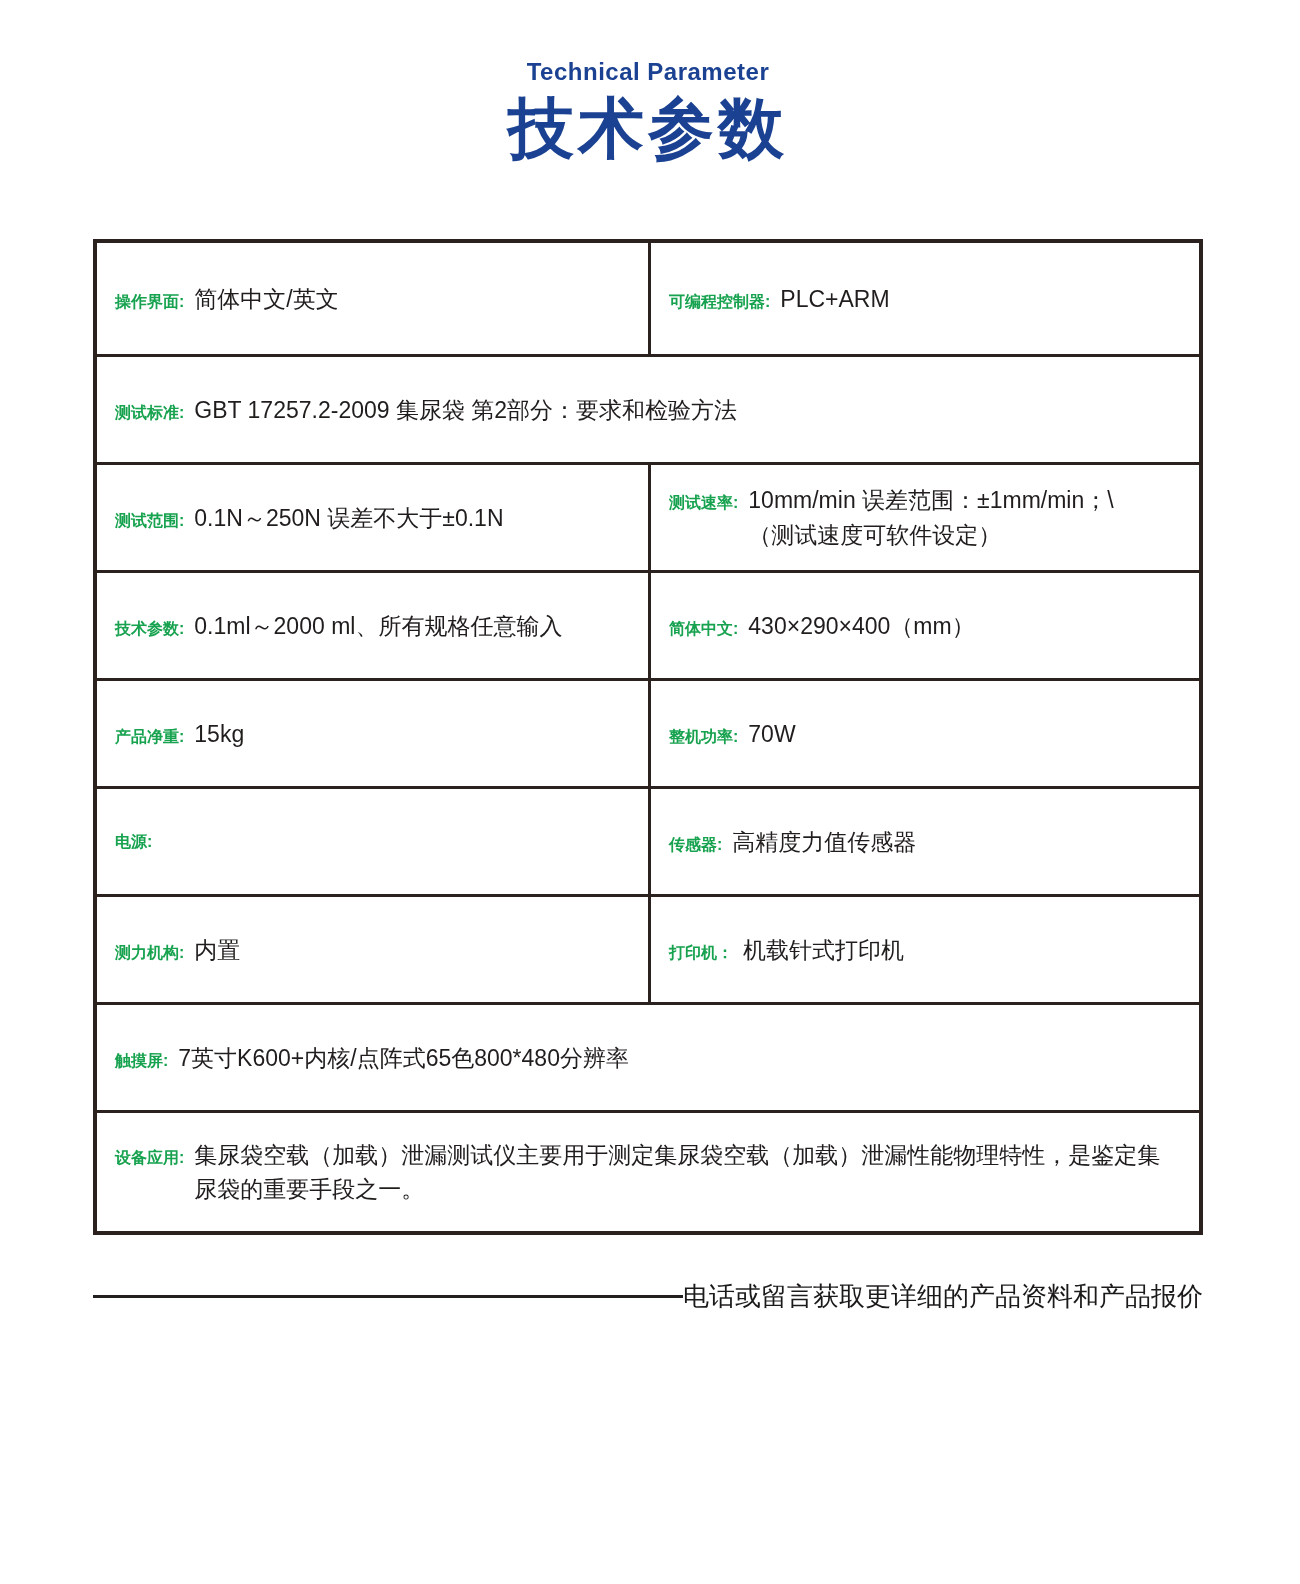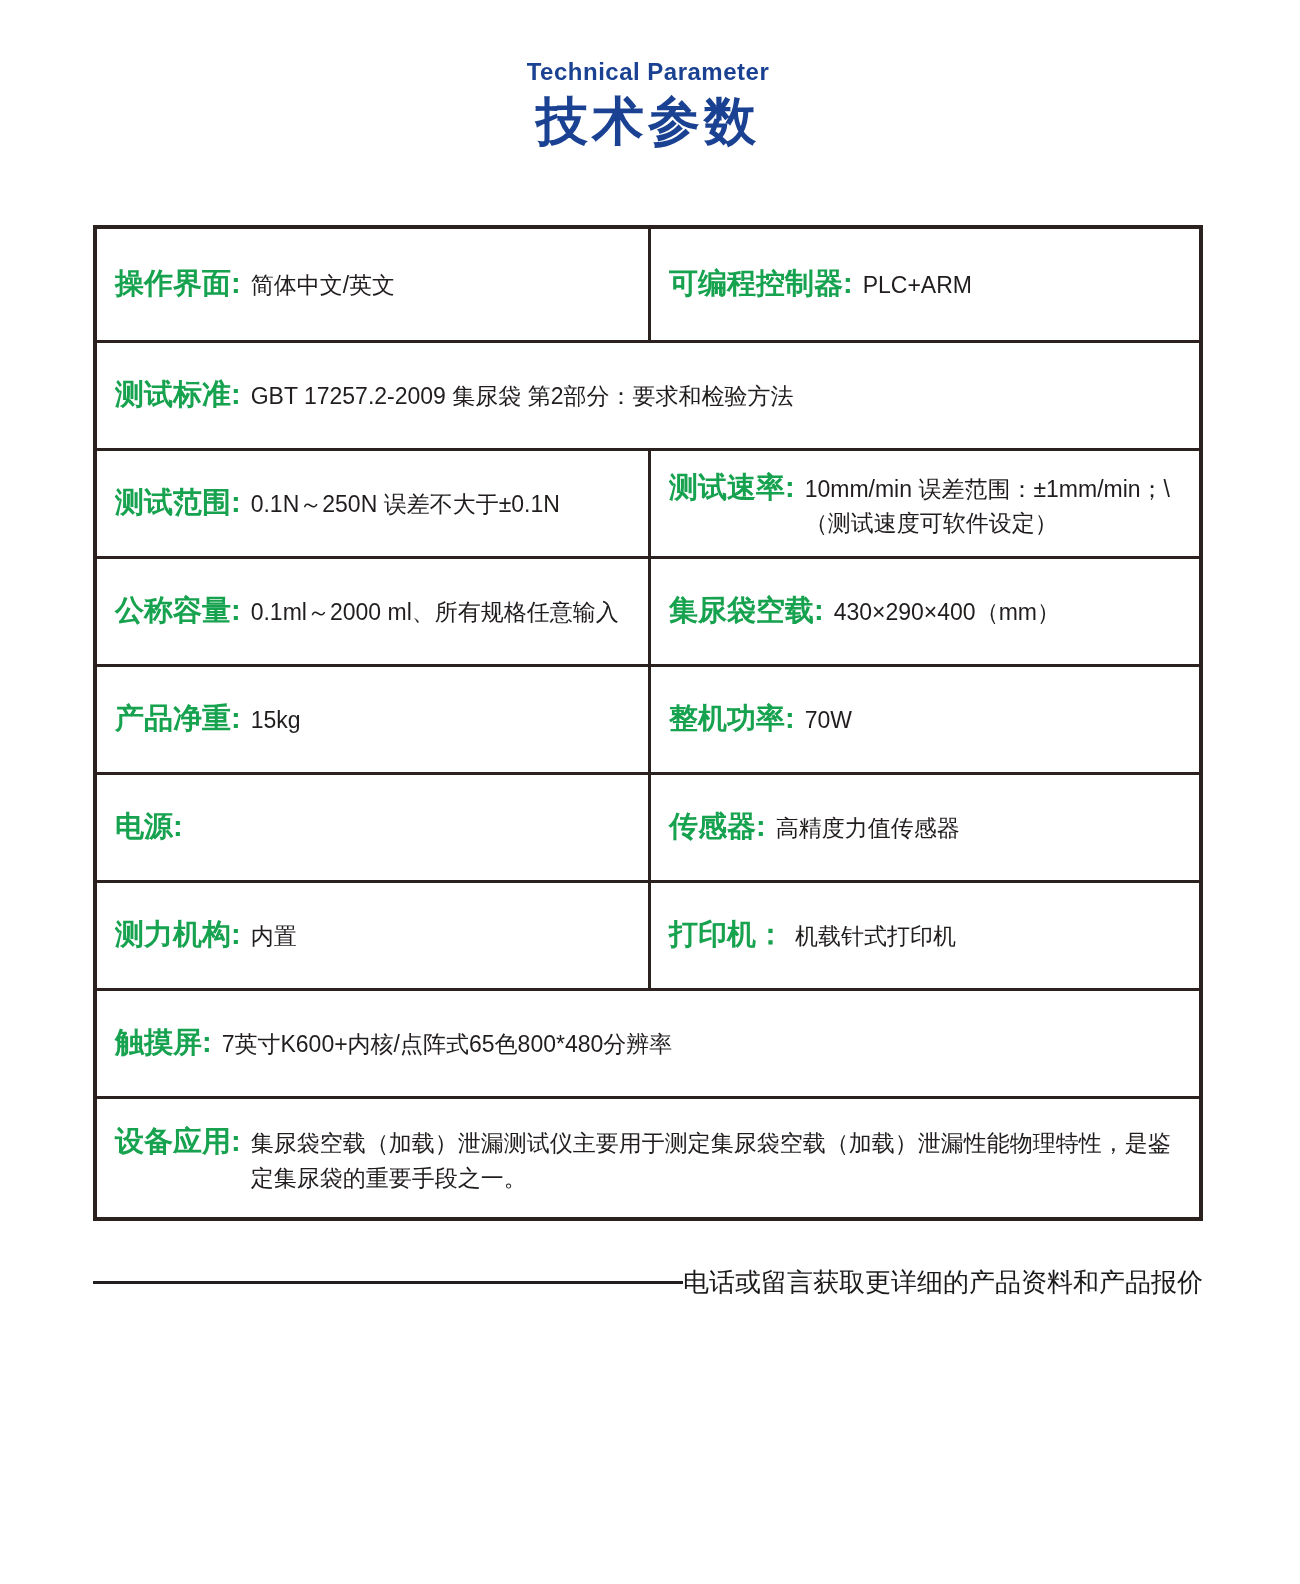--- a/index.html
+++ b/index.html
@@ -22,21 +22,21 @@
   
   .header{padding-top:58px;text-align:center;}
   .subtitle{
     color:var(--blue);
     font-size:24px;
     font-weight:bold;
     letter-spacing:0.5px;
   }
   .title{
     color:var(--blue);
-    font-size:52px;
+    font-size:66px;
     font-weight:bold;
     letter-spacing:4px;
     margin-top:8px;
     line-height:1.05;
   }
 
   
   .spec-table{
     width:1110px;
     margin:76px auto 0 auto;
@@ -53,21 +53,21 @@
     padding:10px 16px 10px 18px;
   }
   .t-row:first-child .t-cell{min-height:111px;}
   .t-row:last-child .t-cell{min-height:118px;}
   .t-cell--right{border-left:3px solid var(--border);}
   .t-cell--full{flex:0 0 100%;}
   .cell-inner{display:flex;align-items:baseline;width:100%;}
   .spec-label{
     color:var(--green);
     font-weight:bold;
-    font-size:29px;
+    font-size:16px;
     white-space:nowrap;
     margin-right:10px;
     line-height:1.5;
   }
   .spec-value{
     color:var(--ink);
     font-size:23px;
     line-height:1.5;
     white-space:pre-line;
   }
@@ -138,27 +138,27 @@
           <span class="spec-label">测试速率:</span>
           <span class="spec-value">10mm/min 误差范围：±1mm/min；\
 （测试速度可软件设定）</span>
         </div>
       </div>
     </div>
 
     <div class="t-row">
       <div class="t-cell">
         <div class="cell-inner">
-          <span class="spec-label">公称容量:</span>
+          <span class="spec-label">技术参数:</span>
           <span class="spec-value">0.1ml～2000 ml、所有规格任意输入</span>
         </div>
       </div>
       <div class="t-cell t-cell--right">
         <div class="cell-inner">
-          <span class="spec-label">集尿袋空载:</span>
+          <span class="spec-label">简体中文:</span>
           <span class="spec-value">430×290×400（mm）</span>
         </div>
       </div>
     </div>
 
     <div class="t-row">
       <div class="t-cell">
         <div class="cell-inner">
           <span class="spec-label">产品净重:</span>
           <span class="spec-value">15kg</span>

